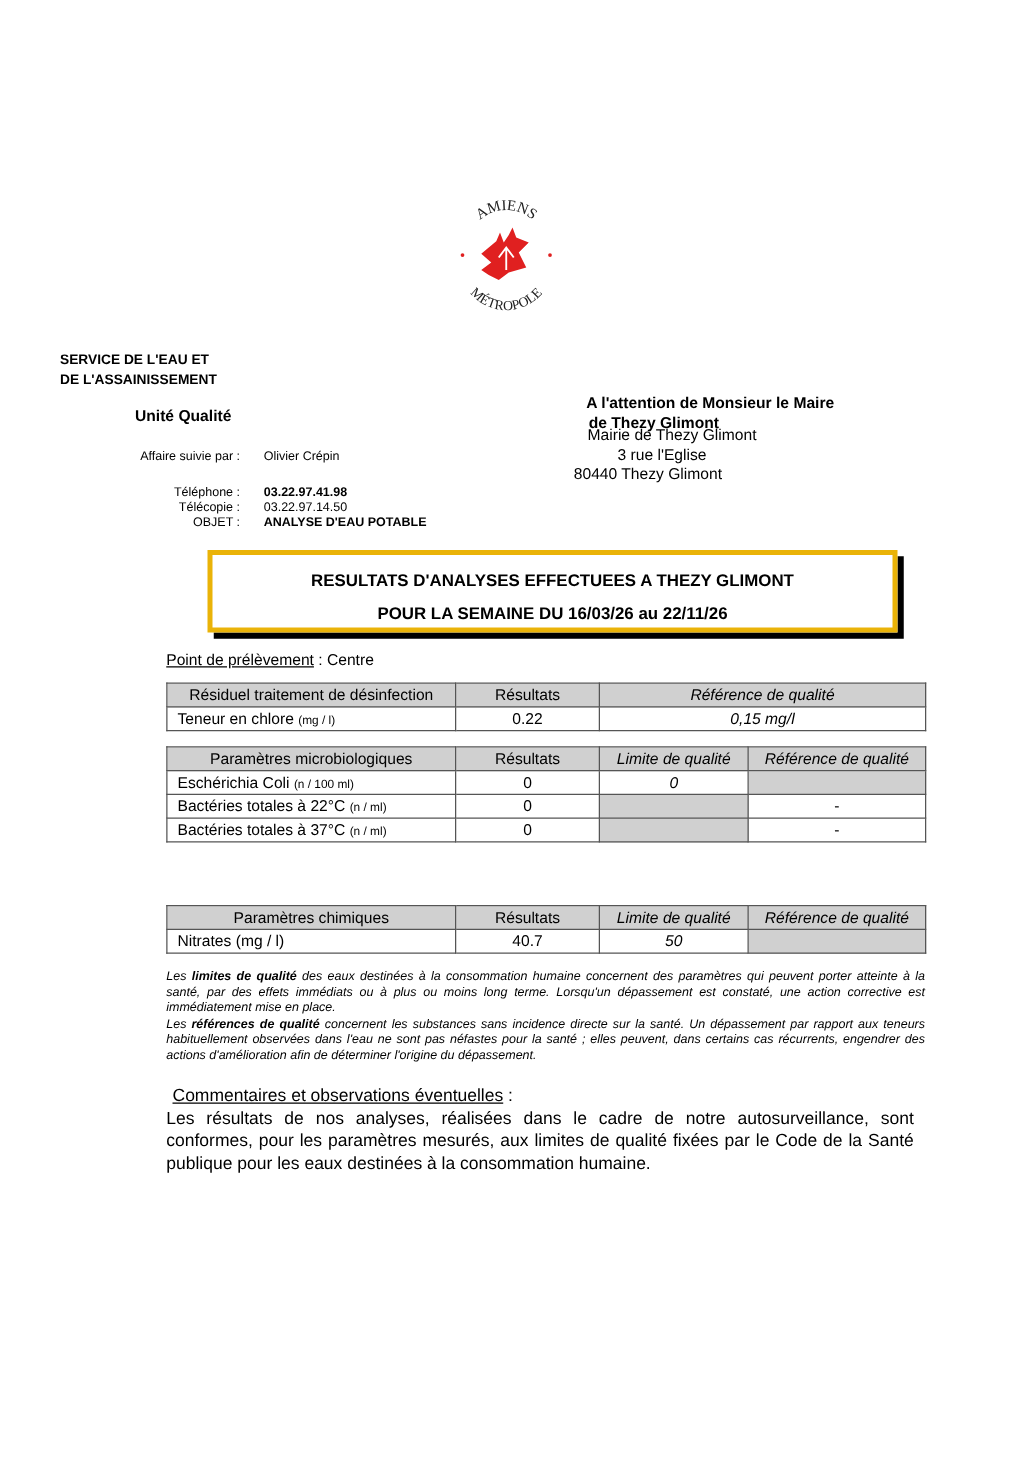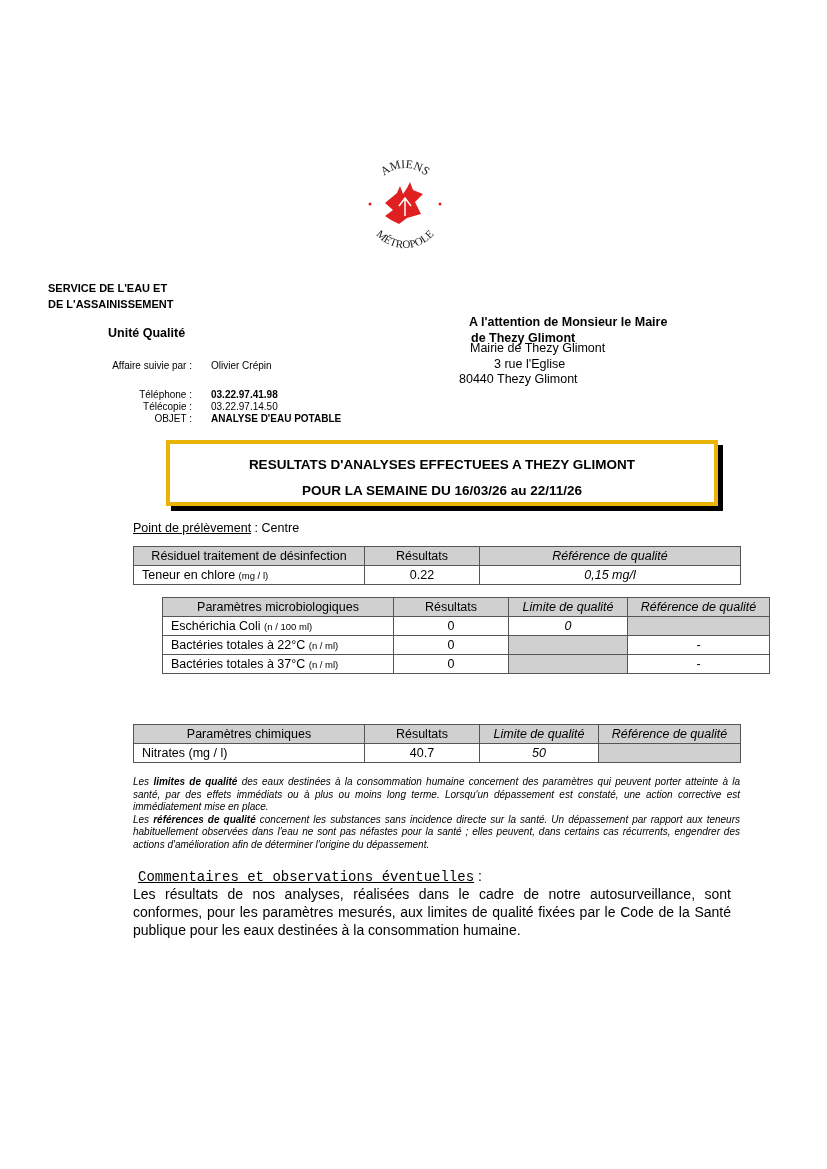--- a/index.html
+++ b/index.html
@@ -21,21 +21,21 @@
   .point .u { text-decoration: underline; }
   table.t { position: absolute; left: 133px; width: 607px; border-collapse: collapse; font-size: 12.5px; table-layout: fixed; }
   table.t td { border: 1px solid #555; height: 18px; padding: 0 0 0 8px; white-space: nowrap; }
   table.t td.c { text-align: center; padding: 0; }
   table.t tr.h td { background: #d0d0d0; text-align: center; padding: 0; }
   table.t td.g { background: #d0d0d0; }
   table.t .i { font-style: italic; }
   table.t .small { font-size: 9.5px; }
   .note { left: 133px; top: 776px; width: 607px; font-size: 10px; font-style: italic; line-height: 12.6px; text-align: justify; }
   .comment-h { left: 138px; top: 868px; font-size: 14px; }
-  .comment-h .u { text-decoration: underline; font-family: Liberation Mono, monospace; }
+  .comment-h .u { text-decoration: underline; }
   .comment { left: 133px; top: 885px; width: 598px; font-size: 14px; line-height: 18px; text-align: justify; }
 </style>
 </head>
 <body>
 
 <div class="abs logo">
   <svg width="100" height="95" viewBox="0 0 100 95">
     <defs>
       <path id="arcTop" d="M18,42 A32,32 0 0,1 82,42"></path>
       <path id="arcBot" d="M12,52 A38,38 0 0,0 88,52"></path>
@@ -95,21 +95,21 @@
     <td class="i">Référence de qualité</td>
   </tr>
   <tr>
     <td><span>Teneur en chlore</span> <span class="small">(mg / l)</span></td>
     <td class="c">0.22</td>
     <td class="c i">0,15 mg/l</td>
   </tr>
 </tbody>
   </table>
 
-<table class="t" style="top:597px;margin-left:29px;">
+<table class="t" style="top:597px;">
   <colgroup>
       <col style="width:231px">
       <col style="width:115px">
       <col style="width:119px">
       <col style="width:142px">
     </colgroup>
   <tbody>
       <tr class="h">
     <td>Paramètres microbiologiques</td>
     <td>Résultats</td>

